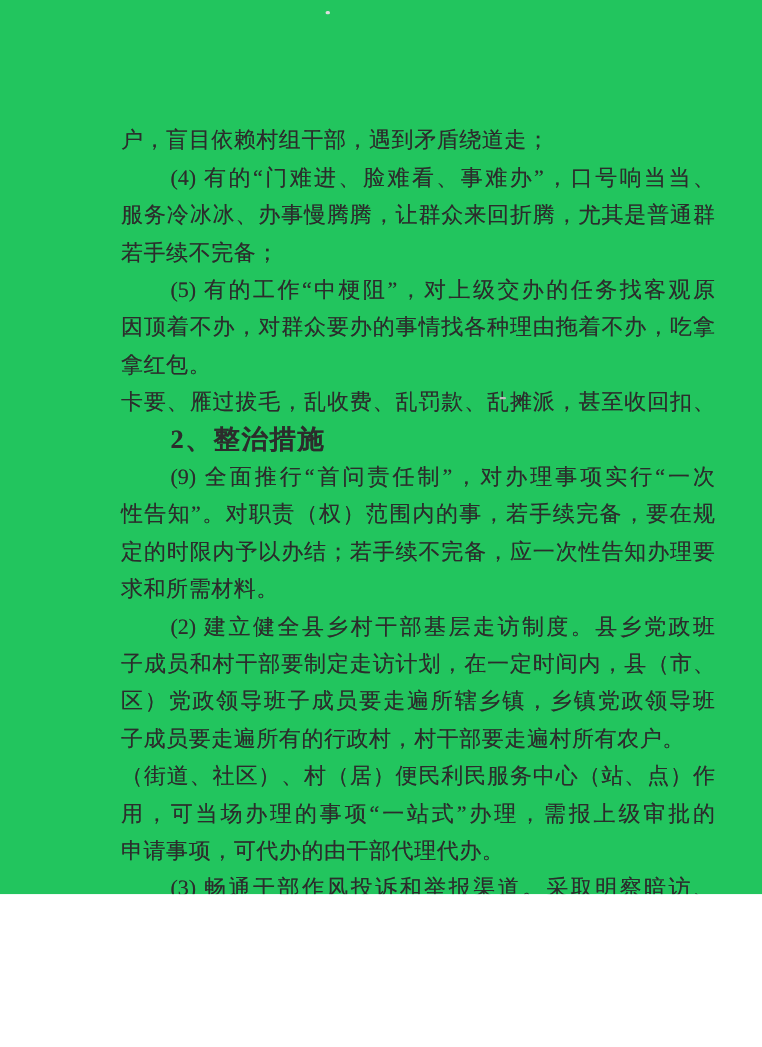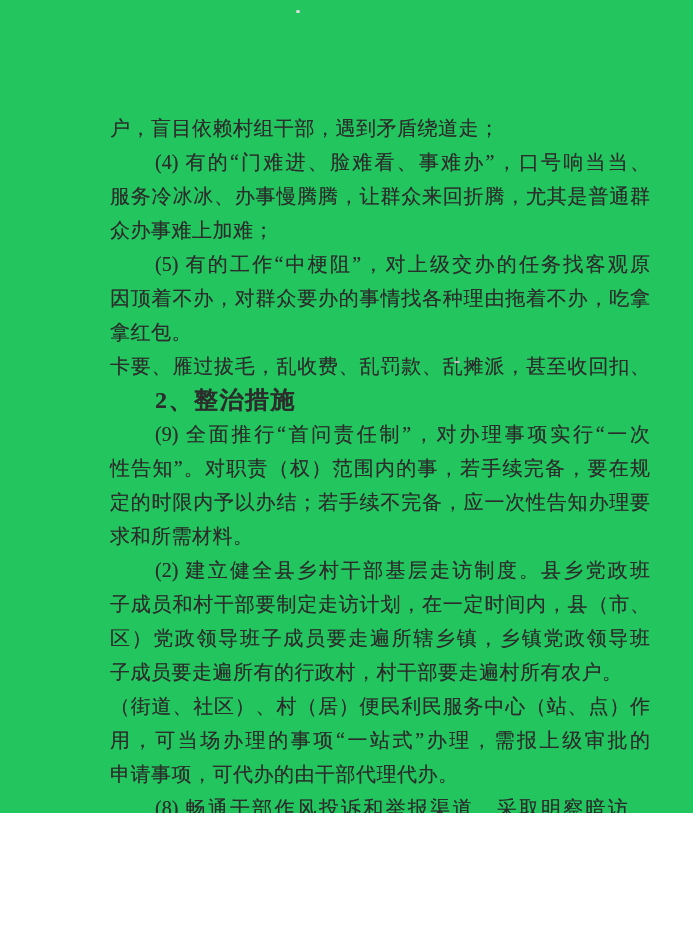--- a/index.html
+++ b/index.html
@@ -70,38 +70,38 @@
   .a-b7        { left:633px; top:944px; width:14px; height:3px; background:#bdbdbd; }
 </style>
 </head>
 <body>
 
 <div class="page">
   <div class="text-block">
       <div class="line">户，盲目依赖村组干部，遇到矛盾绕道走；</div>
       <div class="line fill indent">(4) 有的“门难进、脸难看、事难办”，口号响当当、</div>
       <div class="line fill">服务冷冰冰、办事慢腾腾，让群众来回折腾，尤其是普通群</div>
-      <div class="line">众办事难上加难；</div>
+      <div class="line">若手续不完备；</div>
       <div class="line fill indent">(5) 有的工作“中梗阻”，对上级交办的任务找客观原</div>
       <div class="line fill">因顶着不办，对群众要办的事情找各种理由拖着不办，吃拿</div>
       <div class="line">拿红包。</div>
       <div class="line fill">卡要、雁过拔毛，乱收费、乱罚款、乱摊派，甚至收回扣、</div>
       <div class="line heading indent">2、整治措施</div>
       <div class="line fill indent">(9) 全面推行“首问责任制”，对办理事项实行“一次</div>
       <div class="line fill">性告知”。对职责（权）范围内的事，若手续完备，要在规</div>
       <div class="line fill">定的时限内予以办结；若手续不完备，应一次性告知办理要</div>
       <div class="line">求和所需材料。</div>
       <div class="line fill indent">(2) 建立健全县乡村干部基层走访制度。县乡党政班</div>
       <div class="line fill">子成员和村干部要制定走访计划，在一定时间内，县（市、</div>
       <div class="line fill">区）党政领导班子成员要走遍所辖乡镇，乡镇党政领导班</div>
       <div class="line">子成员要走遍所有的行政村，村干部要走遍村所有农户。</div>
       <div class="line fill">（街道、社区）、村（居）便民利民服务中心（站、点）作</div>
       <div class="line fill">用，可当场办理的事项“一站式”办理，需报上级审批的</div>
       <div class="line">申请事项，可代办的由干部代理代办。</div>
-      <div class="line fill indent">(8) 畅通干部作风投诉和举报渠道。采取明察暗访、</div>
+      <div class="line fill indent">(3) 畅通干部作风投诉和举报渠道。采取明察暗访、</div>
     </div>
 
   <div class="page-number">— 6 —</div>
 
   <div class="artifact a-top-dot"></div>
   <div class="artifact a-mid-dash"></div>
   <div class="artifact a-b1"></div>
   <div class="artifact a-b2"></div>
   <div class="artifact a-b3"></div>
   <div class="artifact a-b4"></div>

